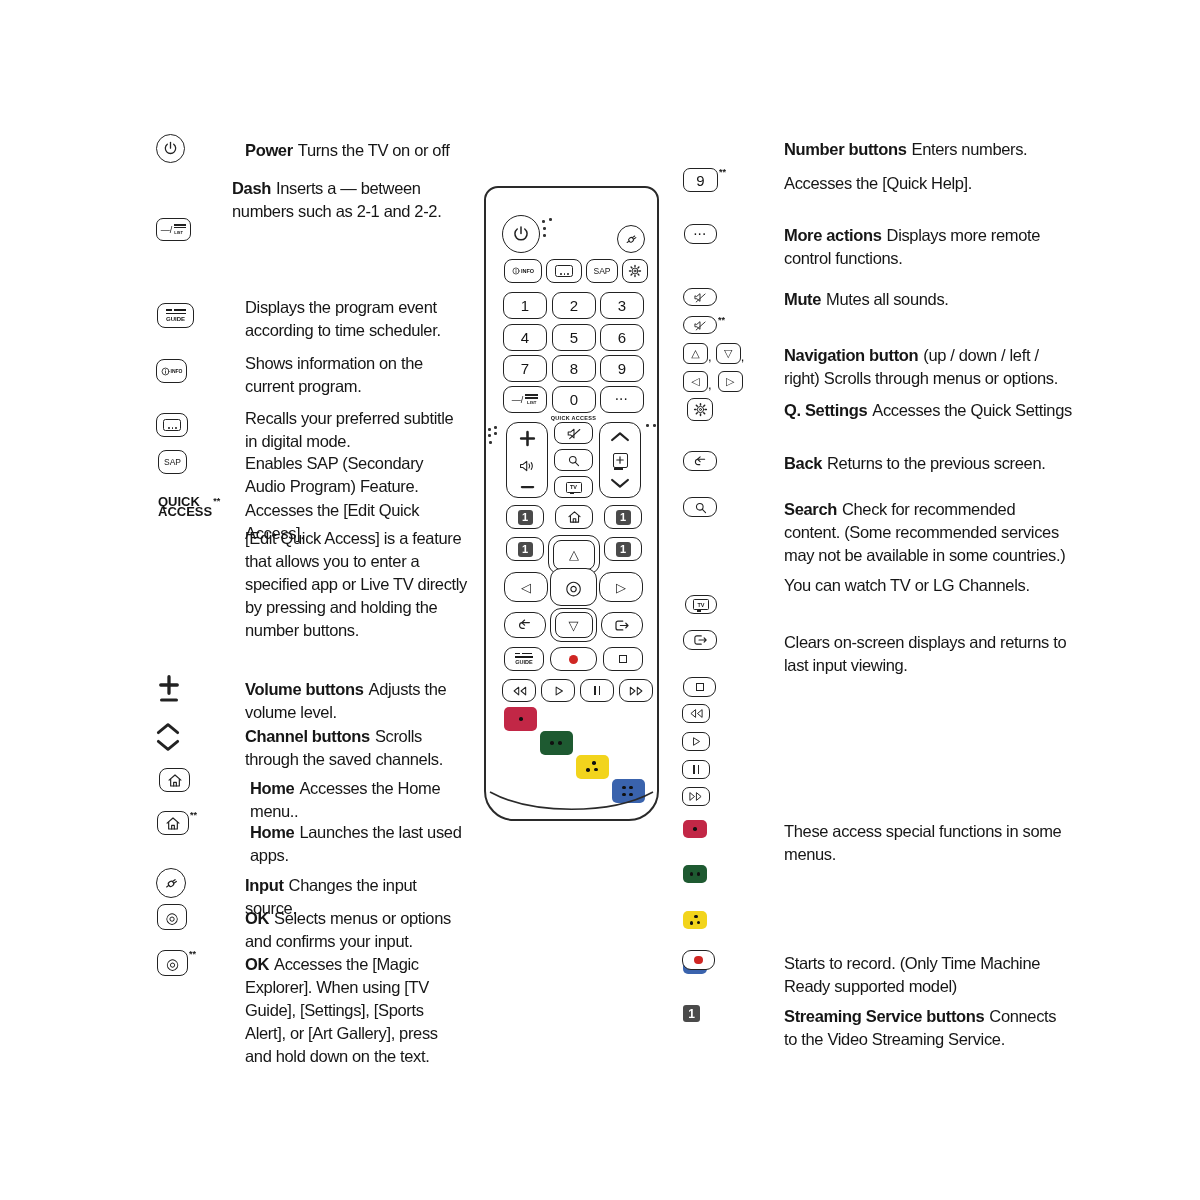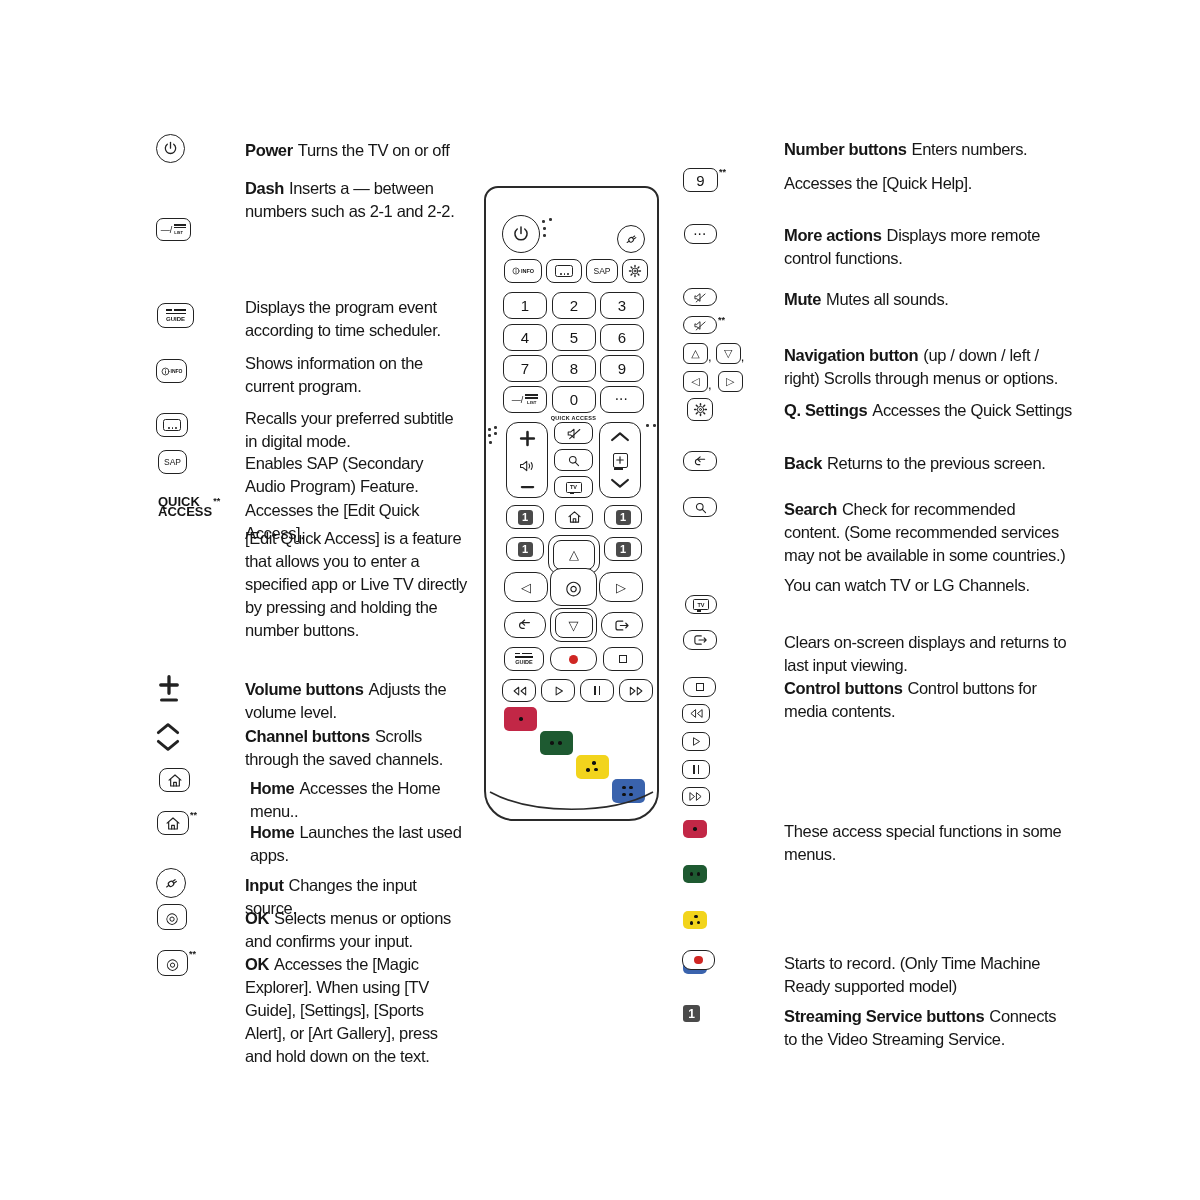--- a/index.html
+++ b/index.html
@@ -142,21 +142,21 @@
   </div>
 
   <div class="abs" style="left:157px;top:950px;display:flex">
     <span class="pill" style="width:31px;height:26px;border-radius:8px">
       <span style="font-size:15px;line-height:1">◎</span>
     </span>
       <span class="sup">**</span>
   </div>
 
   <div class="t" style="left:245px;top:139px;width:220px"><b>Power</b><span>Turns the TV on or off</span></div>
-  <div class="t" style="left:245px;top:177px;width:220px"><b>Dash</b><span>Inserts a — between numbers such as 2-1 and 2-2.</span></div>
+  <div class="t" style="left:232px;top:177px;width:220px"><b>Dash</b><span>Inserts a — between numbers such as 2-1 and 2-2.</span></div>
   <div class="t" style="left:245px;top:296px;width:220px"><span>Displays the program event according to time scheduler.</span></div>
   <div class="t" style="left:245px;top:352px;width:220px"><span>Shows information on the current program.</span></div>
   <div class="t" style="left:245px;top:407px;width:220px"><span>Recalls your preferred subtitle in digital mode.</span></div>
   <div class="t" style="left:245px;top:499px;width:226px"><span>Accesses the [Edit Quick Access].</span></div>
   <div class="t" style="left:245px;top:452px;width:220px"><span>Enables SAP (Secondary Audio Program) Feature.</span></div>
   <div class="t" style="left:245px;top:527px;width:222px"><span>[Edit Quick Access] is a feature that allows you to enter a specified app or Live TV directly by pressing and holding the number buttons.</span></div>
   <div class="t" style="left:245px;top:678px;width:220px"><b>Volume buttons</b><span>Adjusts the volume level.</span></div>
   <div class="t" style="left:245px;top:725px;width:225px"><b>Channel buttons</b><span>Scrolls through the saved channels.</span></div>
   <div class="t" style="left:250px;top:777px;width:220px"><b>Home</b><span>Accesses the Home menu..</span></div>
   <div class="t" style="left:250px;top:821px;width:220px"><b>Home</b><span>Launches the last used apps.</span></div>
@@ -569,18 +569,17 @@
   <div class="t" style="left:784px;top:224px;width:280px"><b>More actions</b><span>Displays more remote control functions.</span></div>
   <div class="t" style="left:784px;top:288px;width:280px"><b>Mute</b><span>Mutes all sounds.</span></div>
   <div class="t" style="left:784px;top:344px;width:285px"><b>Navigation button</b><span>(up / down / left / right)  Scrolls through menus or options.</span></div>
   <div class="t" style="left:784px;top:399px;width:290px"><b>Q. Settings</b><span>Accesses the Quick Settings</span></div>
   <div class="t" style="left:784px;top:452px;width:285px"><b>Back</b><span>Returns to the previous screen.</span></div>
   <div class="t" style="left:784px;top:498px;width:285px"><b>Search</b><span>Check for recommended content. (Some recommended services may not be available in some countries.)</span></div>
   <div class="t" style="left:784px;top:574px;width:285px">
     <div>You can watch TV or LG Channels.</div>
   </div>
   <div class="t" style="left:784px;top:631px;width:285px"><span>Clears on-screen displays and returns to last input viewing.</span></div>
-  <div class="t" style="left:784px;top:677px;width:280px"><b>Control buttons</b><span>Control buttons for media contents.</span></div>
   <div class="t" style="left:784px;top:820px;width:285px"><span>These access special functions in some menus.</span></div>
   <div class="t" style="left:784px;top:952px;width:285px"><span>Starts to record. (Only Time Machine Ready supported model)</span></div>
   <div class="t" style="left:784px;top:1005px;width:285px"><b>Streaming Service buttons</b><span>Connects to the Video Streaming Service.</span></div>
 
 </div>
 
 </body></html>

